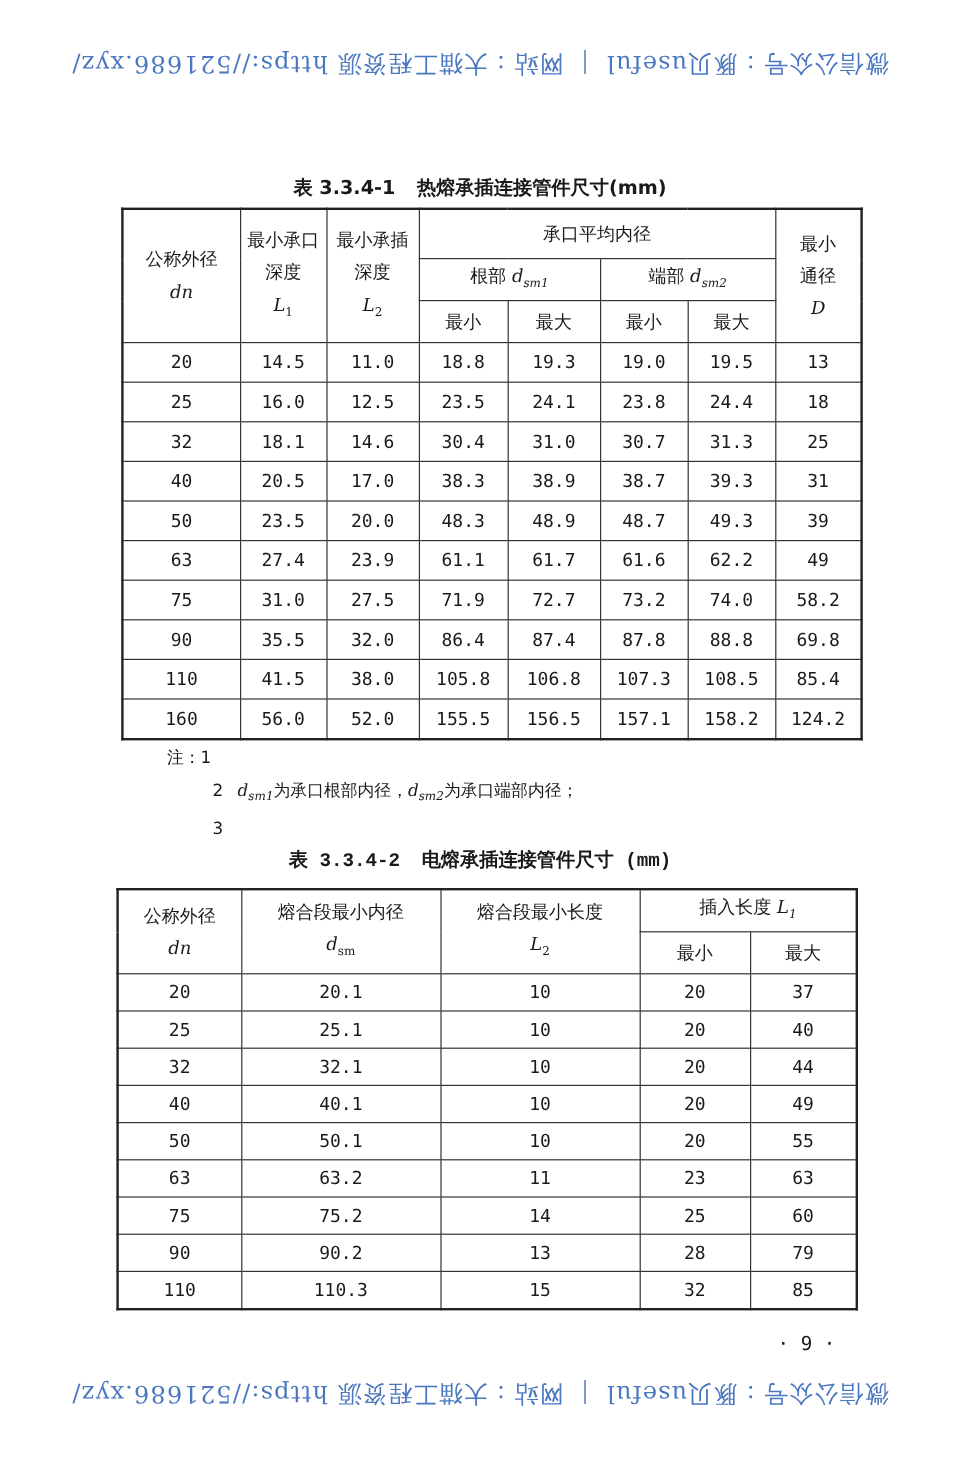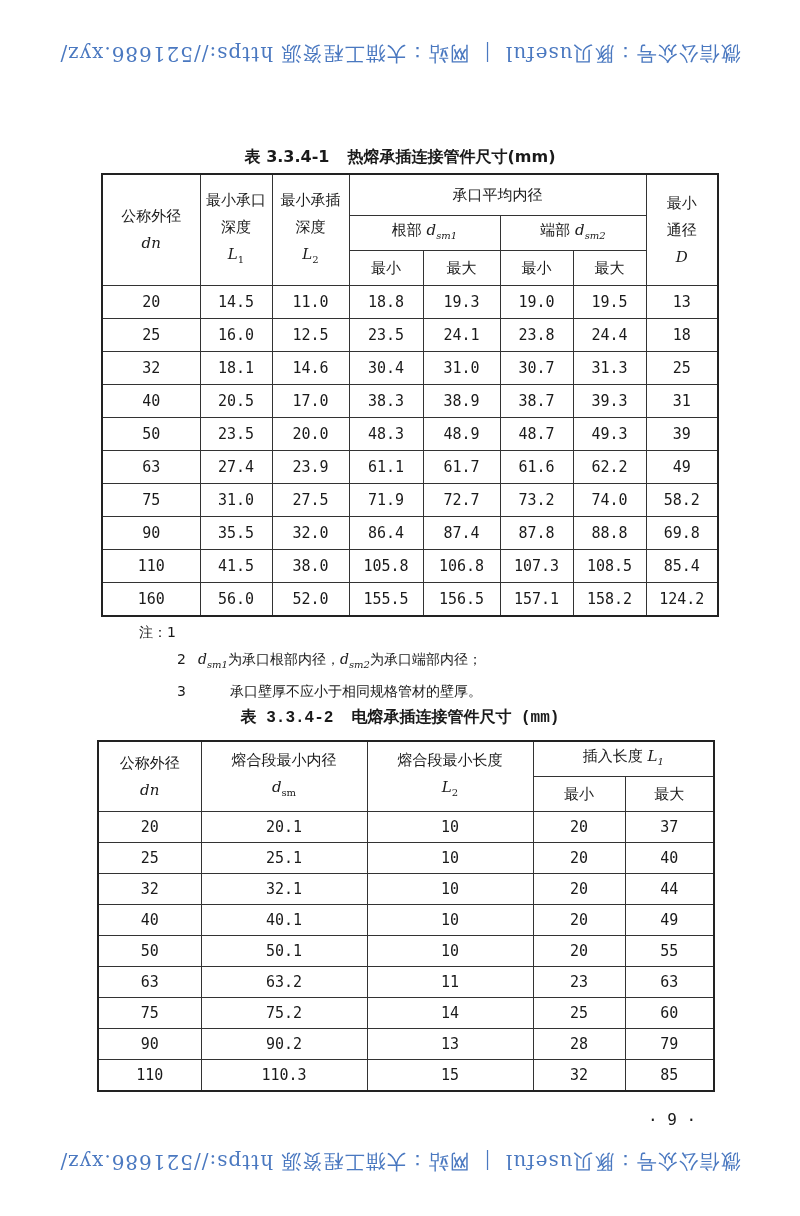--- a/index.html
+++ b/index.html
@@ -39,21 +39,21 @@
   #t1 tr.hd3 td { height:34px; }
   #t1 tr.row td { height:32px; }
   #t2 { left:97px; top:740px; width:616px; }
   #t2 tr.hd1 td { height:34px; }
   #t2 tr.hd2 td { height:34px; }
   #t2 tr.row td { height:30px; }
   .notes {
     position:absolute; left:146px; top:619px; font-family:"DejaVu Sans", sans-serif;
     font-size:14px; line-height:27px;
   }
-  .notes .n { display:flex;justify-content:space-between; }
+  .notes .n { display:flex; }
   .notes .lbl { width:40px; text-align:right; padding-right:12px; }
   .pagenum {
     position:absolute; left:648px; top:1110px; font-size:16px;
     font-family:"DejaVu Sans Mono", monospace;
   }
 </style>
 </head>
 <body>
 
 <div class="watermark wm-top">微信公众号：豚贝useful ｜ 网站：大猫工程资源 https://521686.xyz/</div>
@@ -214,21 +214,20 @@
 <div class="notes">
   <div class="n">
     <span class="lbl" style="width:40px;margin-left:-10px;">注：1</span>
   </div>
   <div class="n">
     <span class="lbl">2</span>
     <span><span class="it">d</span><sub class="it">sm1</sub><span>为承口根部内径，</span><span class="it">d</span><sub class="it">sm2</sub><span>为承口端部内径；</span></span>
   </div>
   <div class="n">
     <span class="lbl">3</span>
-    <span>承口壁厚不应小于相同规格管材的壁厚。</span>
   </div>
 </div>
 
 <div class="caption" style="top:707px;font-family:Liberation Mono, monospace;">
   <span class="num">表 3.3.4-2</span><span>电熔承插连接管件尺寸 (mm)</span>
 </div>
 
 <table class="t" id="t2">
   <colgroup>
     <col style="width:103px">

